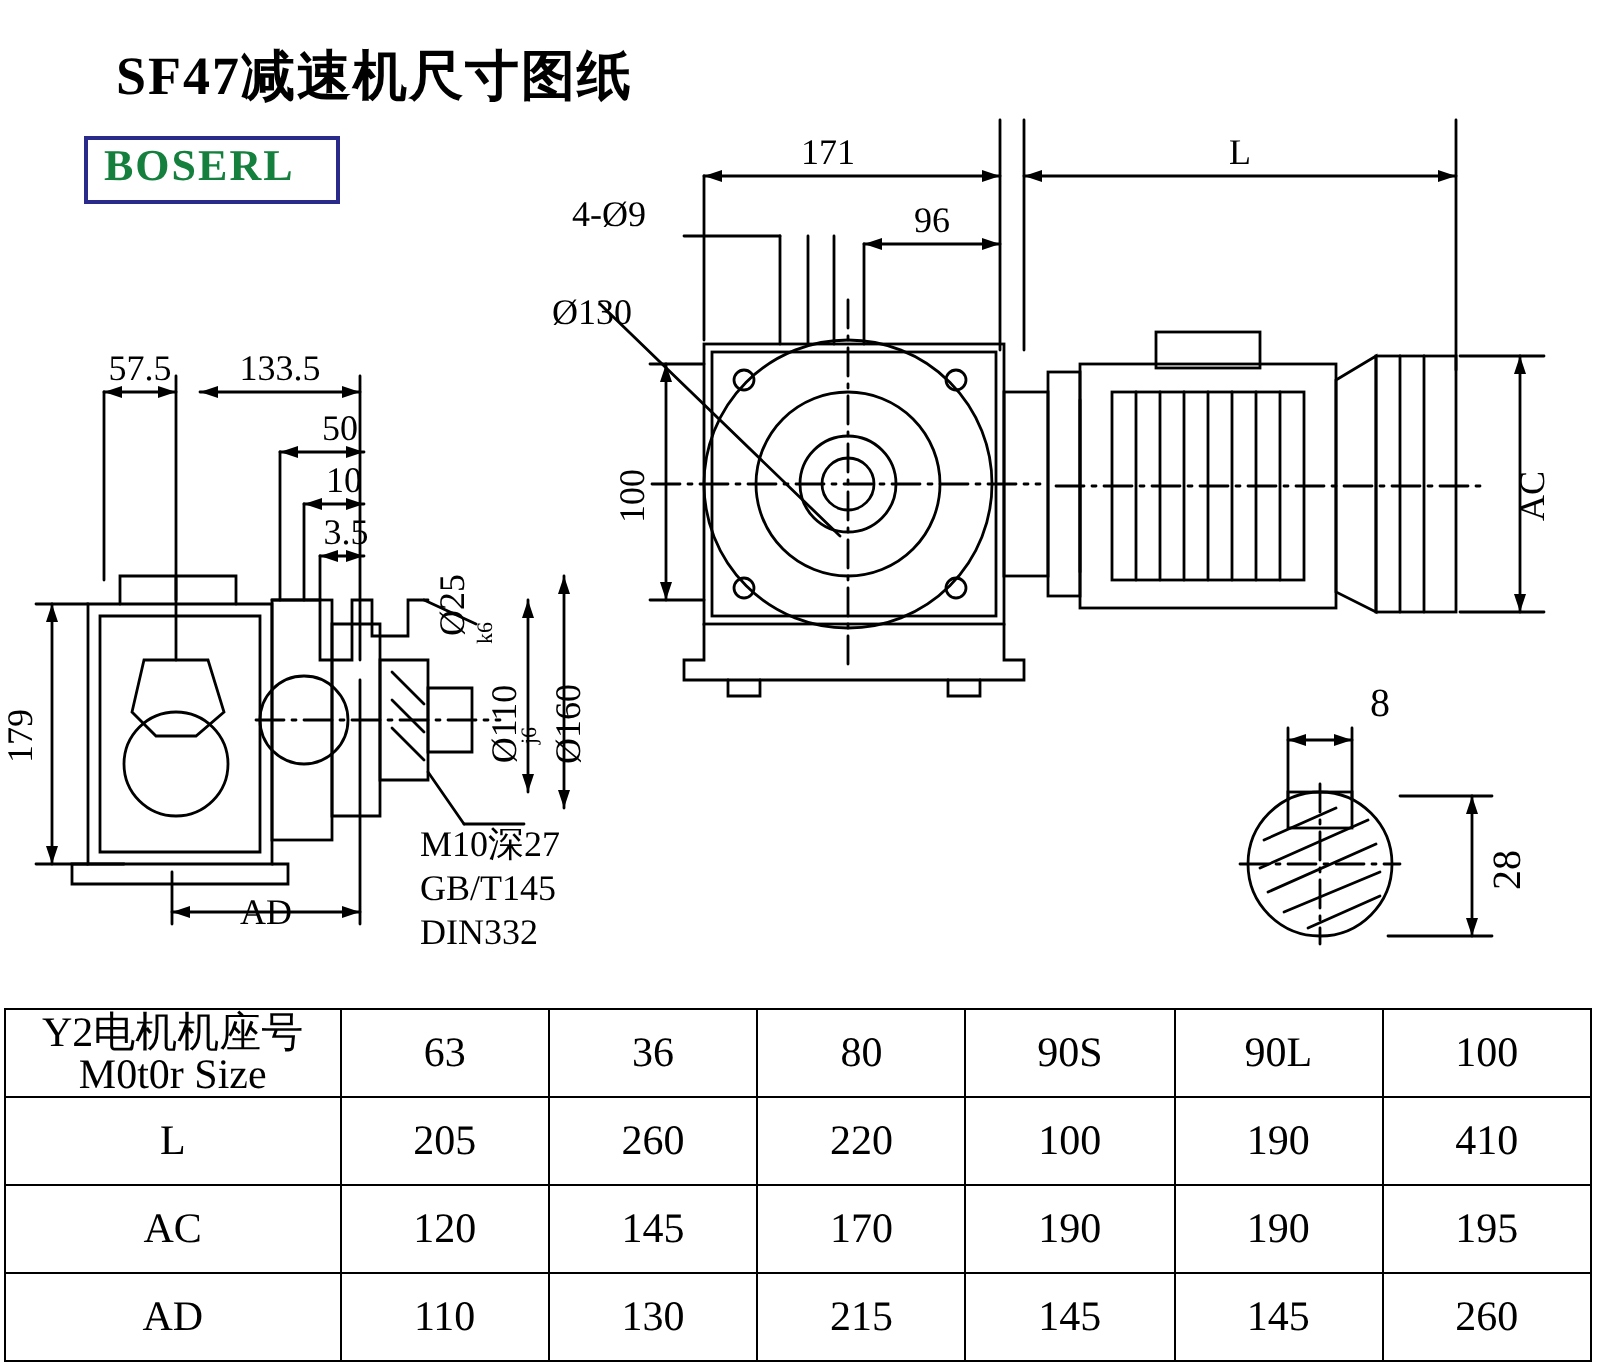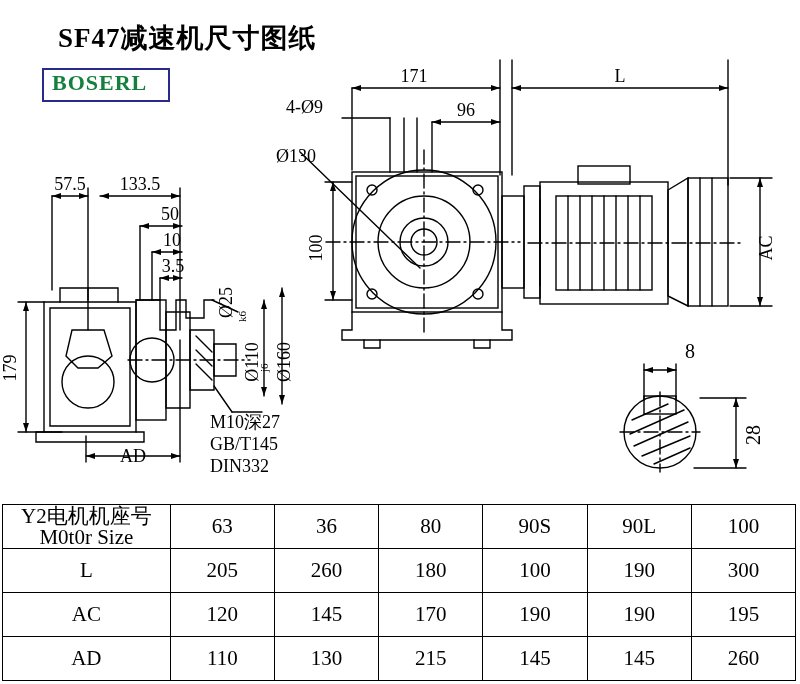--- a/index.html
+++ b/index.html
@@ -259,24 +259,24 @@
         <td class="v">36</td>
         <td class="v">80</td>
         <td class="v">90S</td>
         <td class="v">90L</td>
         <td class="v">100</td>
       </tr>
       <tr>
         <td class="rowhead">L</td>
         <td class="v">205</td>
         <td class="v">260</td>
-        <td class="v">180</td>
+        <td class="v">220</td>
         <td class="v">100</td>
         <td class="v">190</td>
-        <td class="v">300</td>
+        <td class="v">410</td>
       </tr>
       <tr>
         <td class="rowhead">AC</td>
         <td class="v">120</td>
         <td class="v">145</td>
         <td class="v">170</td>
         <td class="v">190</td>
         <td class="v">190</td>
         <td class="v">195</td>
       </tr>

